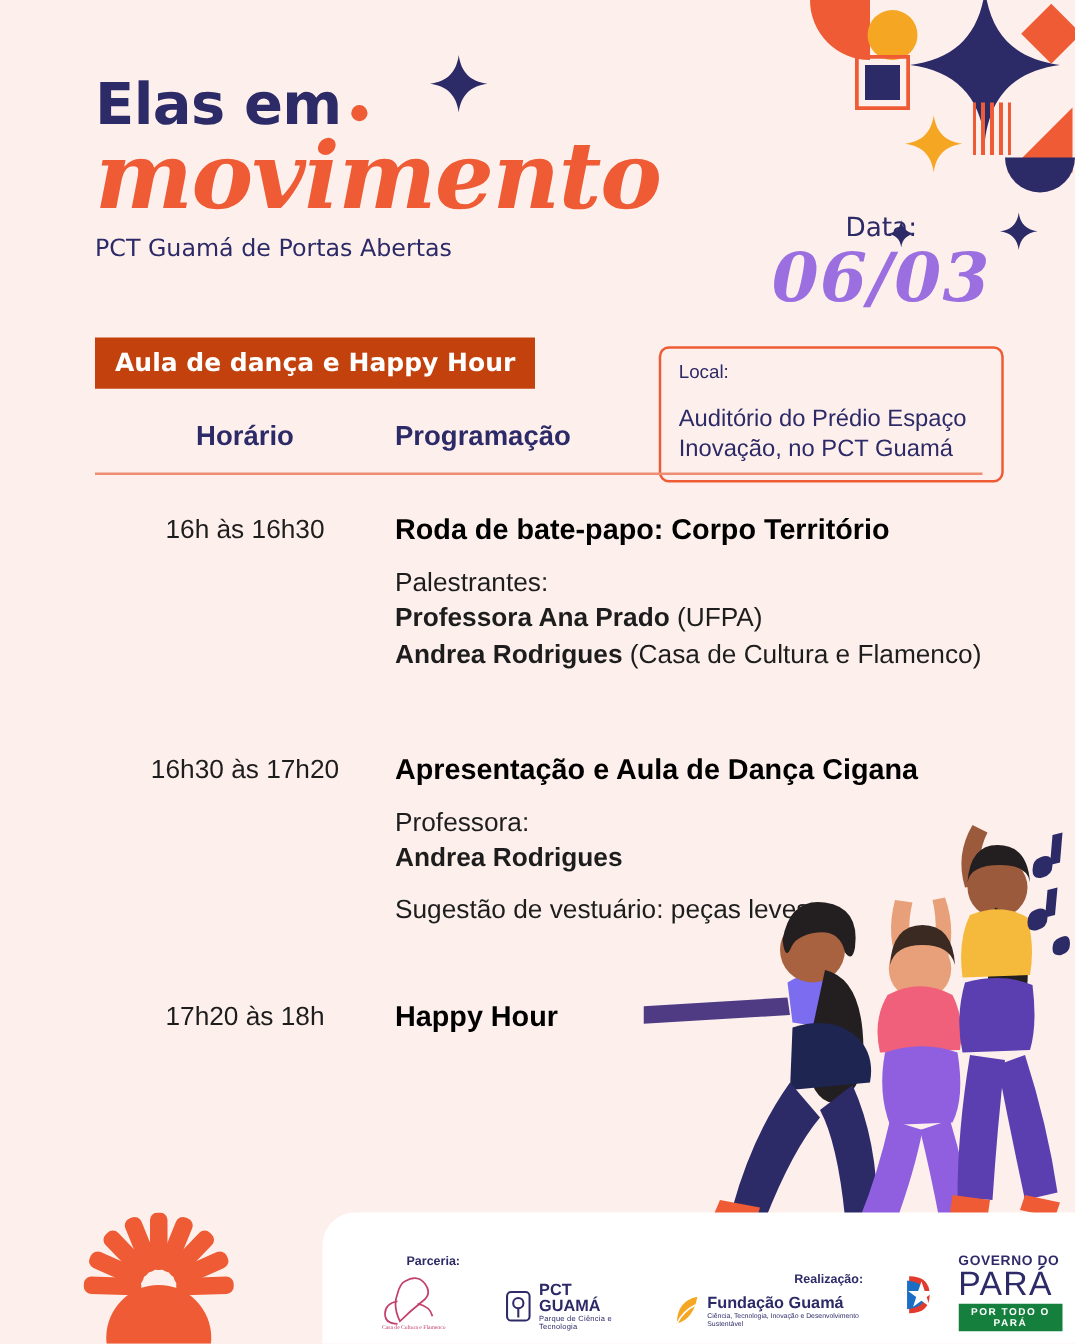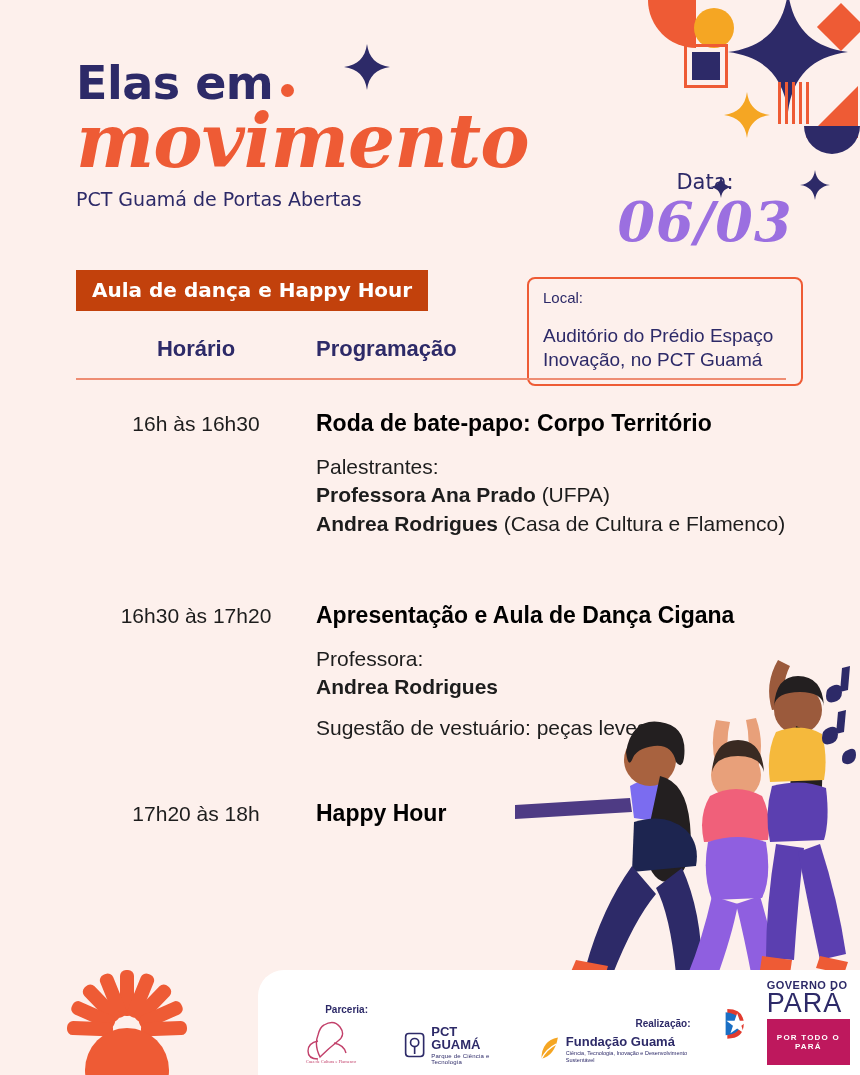--- a/index.html
+++ b/index.html
@@ -164,22 +164,22 @@
   .logo-fg { display: flex; align-items: center; gap: 5px; }
   .fg-text-main { font-size: 13px; font-weight: 700; color: #2d2a68; line-height: 1; }
   .fg-text-sub { font-size: 5.5px; color: #2d2a68; line-height: 1.25; margin-top: 2px; }
   .logo-pct { display: flex; align-items: center; gap: 6px; }
   .pct-main { font-size: 13px; font-weight: 700; color: #2d2a68; line-height: 1; }
   .pct-sub { font-size: 6px; color: #2d2a68; letter-spacing: .2px; margin-top: 2px;}
   .logo-para { display: flex; align-items: center; gap: 6px; }
   .para-text-top { font-size: 11px; font-weight: 700; color: #2d2a68; letter-spacing: .5px; line-height: 1;}
   .para-text-big { font-size: 27px; font-weight: 400; color: #2d2a68; line-height: .95; letter-spacing: 1px;}
   .para-text-bottom {
-    font-size: 8px; font-weight: 700; color: #ffffff; background: #be185d;
-    letter-spacing: 1.2px; padding: 14px 4px; text-align: center; margin-top: 2px;
+    font-size: 8px; font-weight: 700; color: #ffffff; background: #15803d;
+    letter-spacing: 1.2px; padding: 2px 4px; text-align: center; margin-top: 2px;
   }
   .sp1 { margin-left: 34px; }
   .sp2 { margin-left: 36px; }
   .sp3 { margin-left: 34px; }
 </style>
 </head>
 <body>
 
 <div class="poster">
 

